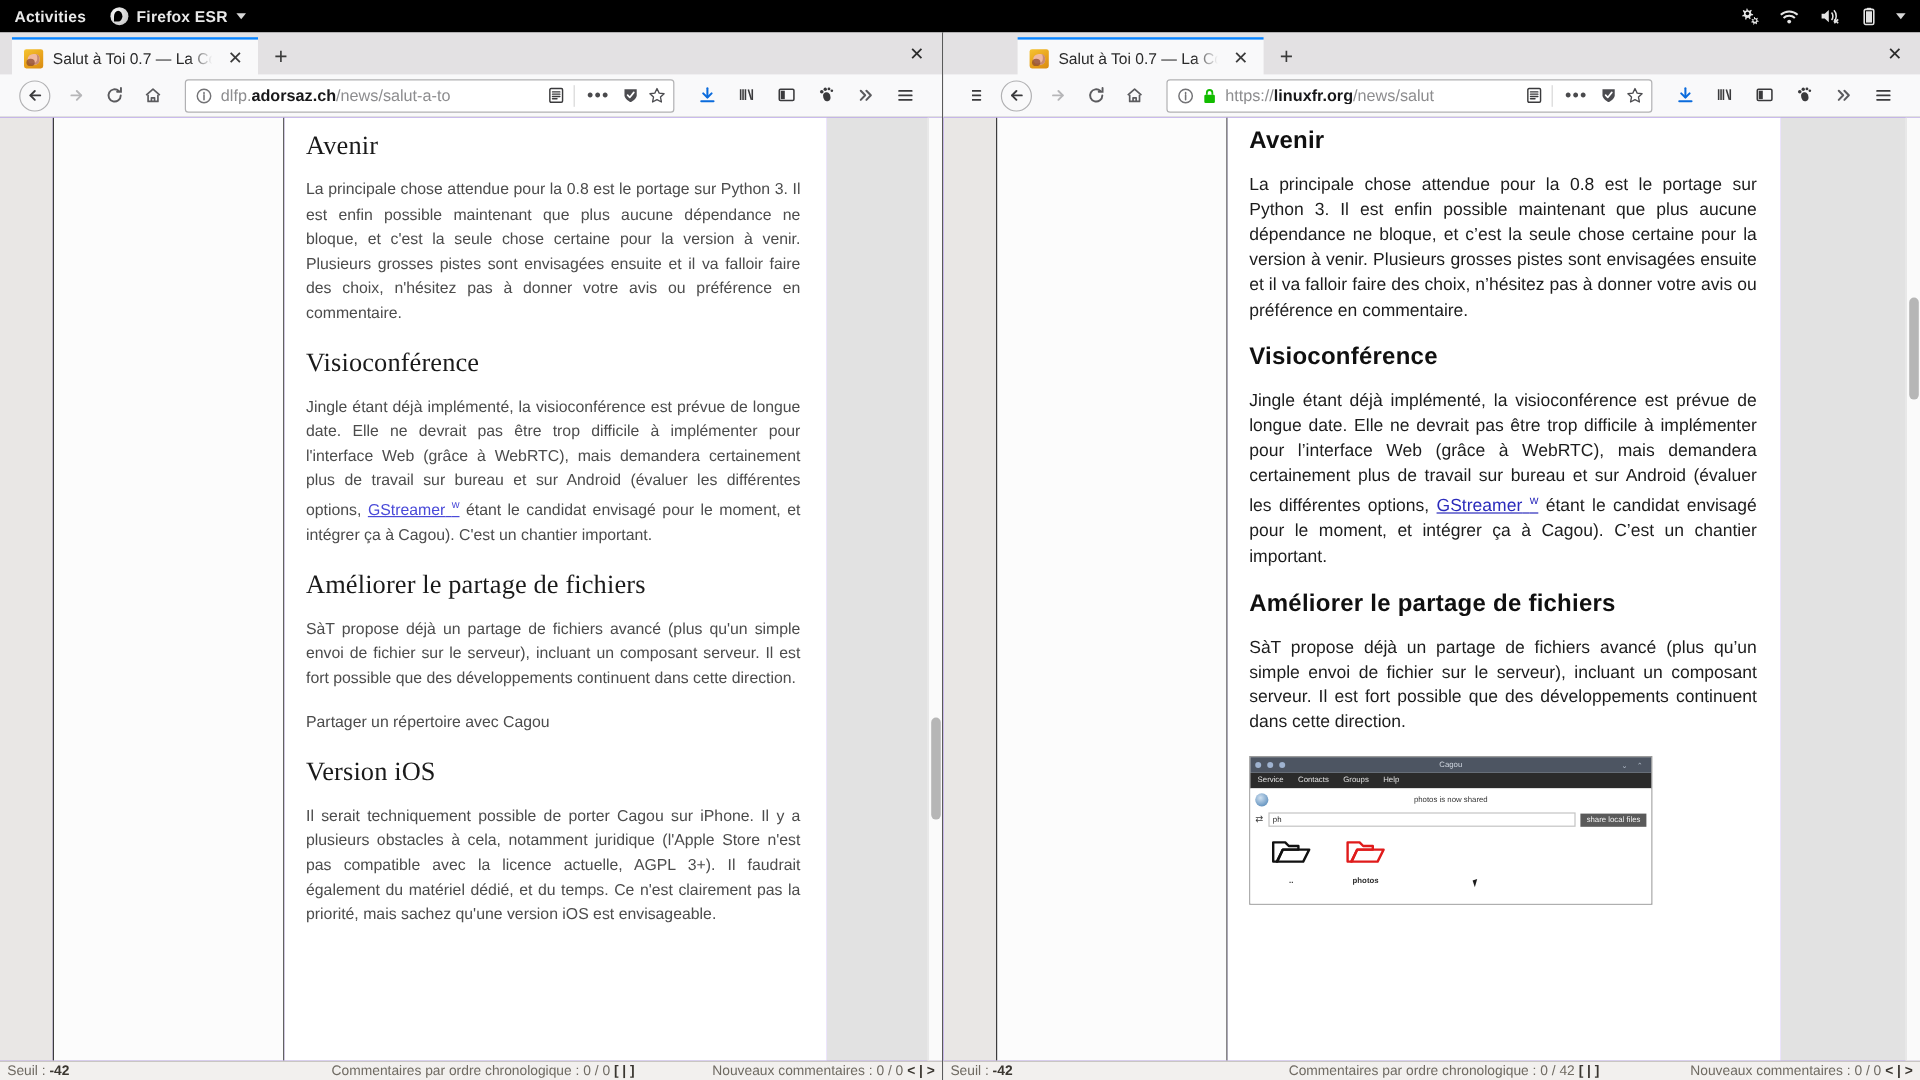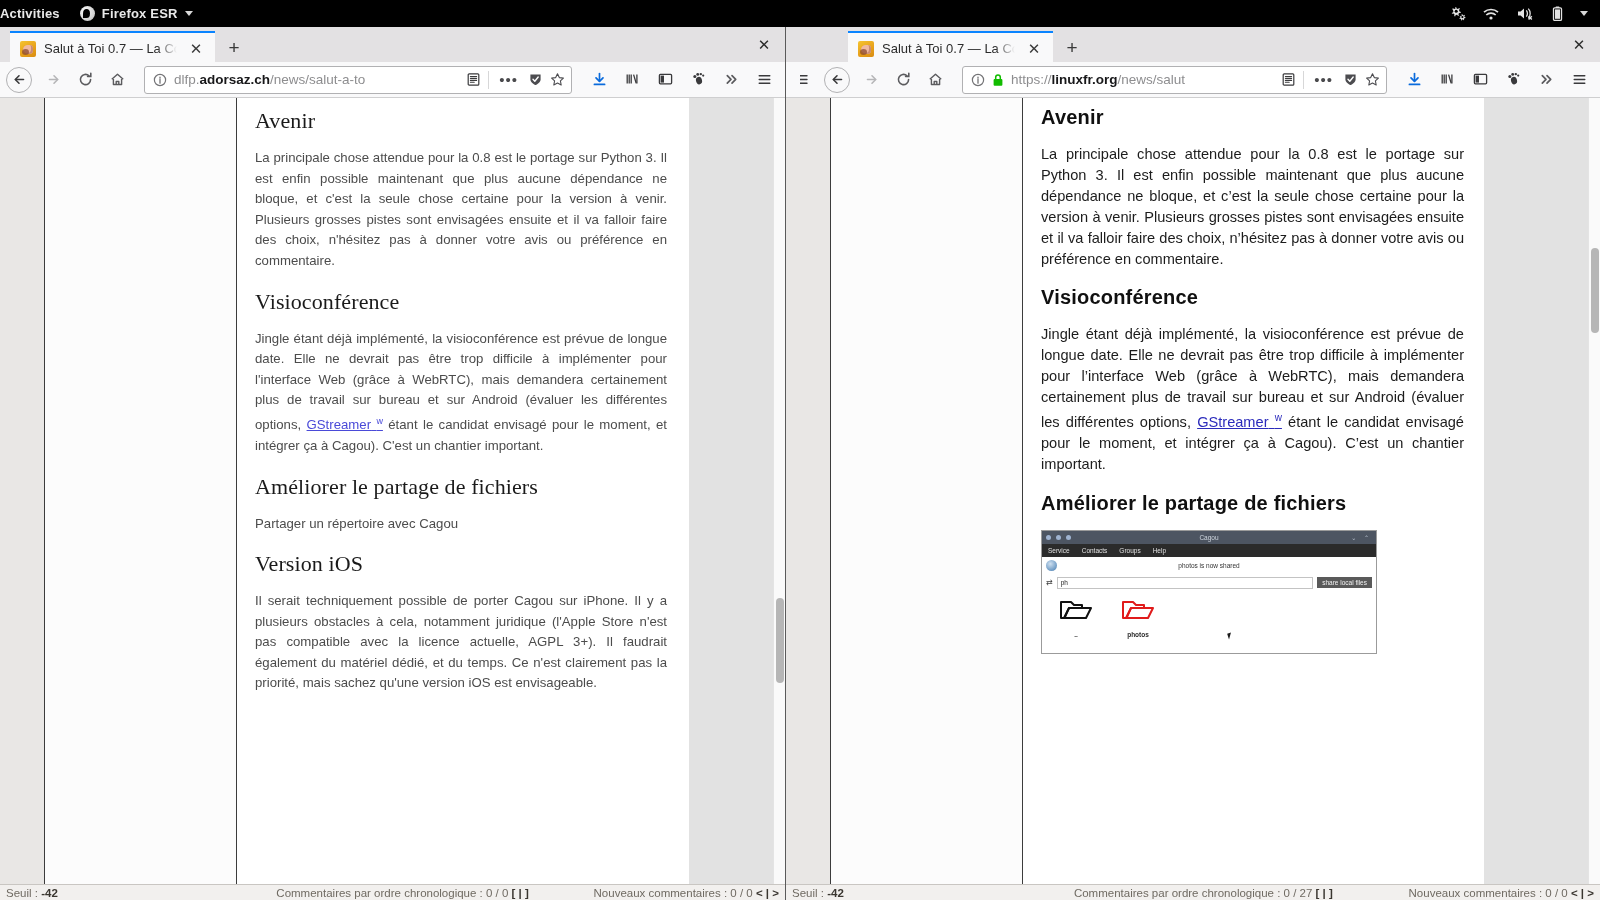--- a/index.html
+++ b/index.html
@@ -9,21 +9,21 @@
     background: #000;
   }
 
   
   #gnome-bar {
     position: absolute; top: 0; left: 0; width: 1600px; height: 27px;
     background: #000; color: #e6e6e6;
     display: flex; align-items: center;
     font-size: 13px;
   }
-  .gb-left { display: flex; align-items: center; gap: 20px; padding-left: 0; }
+  .gb-left { display: flex; align-items: center; gap: 20px; padding-left: 12px; }
   .gb-item { display: flex; align-items: center; gap: 7px; cursor: default;
              font-weight: bold; color: #e8e8e8; letter-spacing: .2px; }
   .ff-logo {
     width: 15px; height: 15px; border-radius: 50%;
     background: radial-gradient(circle at 35% 35%, #fff 0%, #ddd 45%, #bbb 100%);
     position: relative; display: inline-block;
   }
   .ff-logo::after {
     content: ""; position: absolute; left: 3px; top: 2.5px;
     width: 7px; height: 9px; border-radius: 50% 50% 50% 0;
@@ -102,21 +102,21 @@
   .tabstrip-filler { flex: 1; height: 100%; }
   .win-close {
     width: 42px; height: 100%; display: flex;
     align-items: center; justify-content: center;
     font-size: 15px; color: #2b2b2b; cursor: default;
   }
 
   
   .navbar {
     height: 36px; background: #f9f9fa; border-bottom: 1px solid #cfcfd0;
-    display: flex; align-items: center; gap: 2px; padding: 0 6px;
+    display: flex; align-items: center; gap: 2px; padding: 0 16px;
     flex: none;
   }
   .navbtn {
     width: 30px; height: 28px; display: flex;
     align-items: center; justify-content: center;
     color: #5b5b5e; cursor: default; flex: none;
   }
   .navbtn.circled {
     border: 1px solid #b1b1b3; border-radius: 50%;
     width: 26px; height: 26px; margin-right: 4px;
@@ -466,20 +466,21 @@
         <div class="page-sidegray" style="width:44px"></div>
         <div class="page-white" style="width:193px"></div>
 
         <div class="page-body">
           <div class="article">
             <h2>Avenir</h2>
             <p>La principale chose attendue pour la 0.8 est le portage sur Python 3. Il est enfin possible maintenant que plus aucune dépendance ne bloque, et c'est la seule chose certaine pour la version à venir. Plusieurs grosses pistes sont envisagées ensuite et il va falloir faire des choix, n'hésitez pas à donner votre avis ou préférence en commentaire.</p>
             <h2>Visioconférence</h2>
             <p><span>Jingle étant déjà implémenté, la visioconférence est prévue de longue date. Elle ne devrait pas être trop difficile à implémenter pour l'interface Web (grâce à WebRTC), mais demandera certainement plus de travail sur bureau et sur Android (évaluer les différentes options, </span><a class="wlink" href="#"><span>GStreamer</span> <sup>w</sup></a><span> étant le candidat envisagé pour le moment, et intégrer ça à Cagou). C'est un chantier important.</span></p>
             <h2>Améliorer le partage de fichiers</h2>
+            <p>SàT propose déjà un partage de fichiers avancé (plus qu'un simple envoi de fichier sur le serveur), incluant un composant serveur. Il est fort possible que des développements continuent dans cette direction.</p>
             <p style="text-align:left">Partager un répertoire avec Cagou</p>
             <h2>Version iOS</h2>
             <p>Il serait techniquement possible de porter Cagou sur iPhone. Il y a plusieurs obstacles à cela, notamment juridique (l'Apple Store n'est pas compatible avec la licence actuelle, AGPL 3+). Il faudrait également du matériel dédié, et du temps. Ce n'est clairement pas la priorité, mais sachez qu'une version iOS est envisageable.</p>
           </div>
         </div>
 
         <div class="page-rightgray" style="width:96px"></div>
       </div>
       <div class="vscroll">
         <div class="vthumb" style="top:500px;height:85px"></div>
@@ -644,20 +645,21 @@
         <div class="page-sidegray" style="width:44px"></div>
         <div class="page-white" style="width:193px"></div>
 
         <div class="page-body">
           <div class="article">
             <h2>Avenir</h2>
             <p>La principale chose attendue pour la 0.8 est le portage sur Python 3. Il est enfin possible maintenant que plus aucune dépendance ne bloque, et c’est la seule chose certaine pour la version à venir. Plusieurs grosses pistes sont envisagées ensuite et il va falloir faire des choix, n’hésitez pas à donner votre avis ou préférence en commentaire.</p>
             <h2>Visioconférence</h2>
             <p><span>Jingle étant déjà implémenté, la visioconférence est prévue de longue date. Elle ne devrait pas être trop difficile à implémenter pour l’interface Web (grâce à WebRTC), mais demandera certainement plus de travail sur bureau et sur Android (évaluer les différentes options, </span><a class="wlink" href="#"><span>GStreamer</span> <sup>w</sup></a><span> étant le candidat envisagé pour le moment, et intégrer ça à Cagou). C’est un chantier important.</span></p>
             <h2>Améliorer le partage de fichiers</h2>
+            <p>SàT propose déjà un partage de fichiers avancé (plus qu’un simple envoi de fichier sur le serveur), incluant un composant serveur. Il est fort possible que des développements continuent dans cette direction.</p>
 
             <div class="shot">
               <div class="shot-title">
                 <span class="t-dots">
                     <i></i>
                     <i></i>
                     <i></i>
                   </span>
                 <span class="t-label">Cagou</span>
                 <span class="t-right">⌄ ⌃</span>
@@ -704,18 +706,18 @@
 
         <div class="page-rightgray" style="width:116px"></div>
       </div>
       <div class="vscroll">
         <div class="vthumb" style="top:150px;height:85px"></div>
       </div>
     </div>
 
     <div class="statusbar">
       <span class="st-left"><span>Seuil : </span><b>-42</b></span>
-      <span class="st-mid"><span>Commentaires par ordre chronologique : </span><span>0 / 27</span> <b>[ | ]</b></span>
+      <span class="st-mid"><span>Commentaires par ordre chronologique : </span><span>0 / 42</span> <b>[ | ]</b></span>
       <span class="st-right"><span>Nouveaux commentaires : </span><span>0 / 0</span> <b>&lt; | &gt;</b></span>
     </div>
   </div>
 
 </div>
 
 </body></html>

